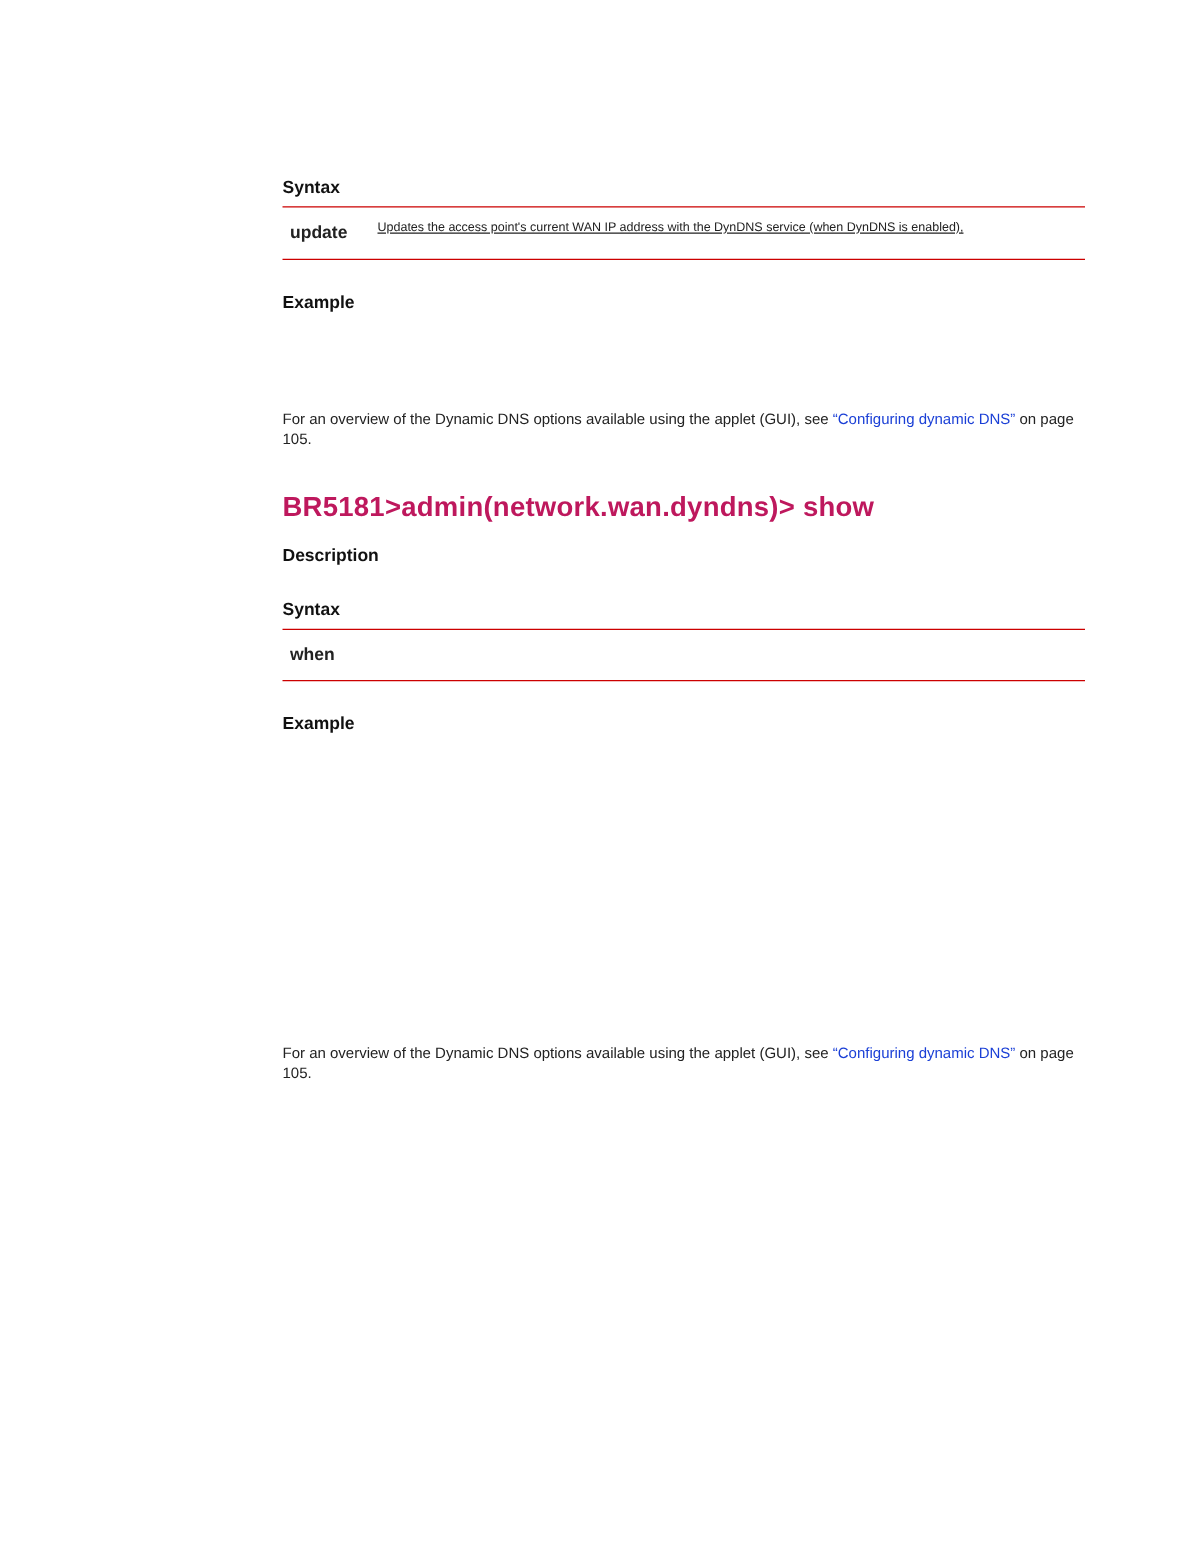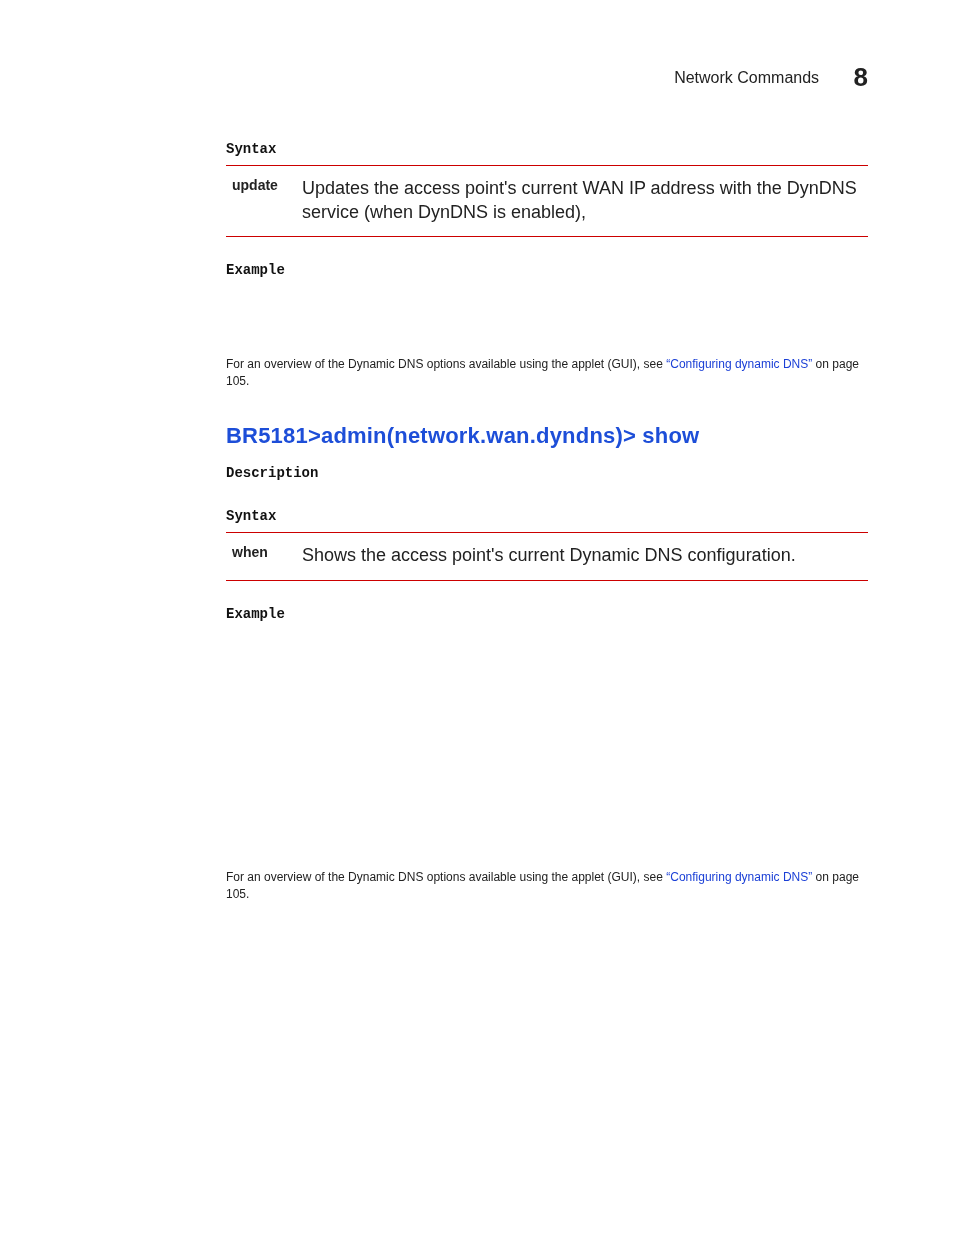--- a/index.html
+++ b/index.html
@@ -42,73 +42,70 @@
   .content {
     margin-left: 140px;  
     margin-top: 80px;
   }
   .subhead {
     font-weight: 700;
     font-size: 14px;
     color: #111;
     margin-top: 4px;
     margin-bottom: 6px;
-    font-family: Liberation Mono, monospace;
+    font-family: Liberation Sans, sans-serif;
   }
   .rule {
     border: none;
     border-top: 1.5px solid #cc0000;
     margin: 4px 0 6px 0;
   }
   .syntax-row {
     display: flex;
     align-items: flex-start;
     padding: 4px 0 8px 0;
   }
   .syntax-row .cmd {
     font-weight: 700;
     font-size: 14px;
     width: 70px;
     padding-left: 6px;
     flex: 0 0 70px;
   }
   .syntax-row .desc {
-    font-size: 18px;
+    font-size: 10px;
     flex: 1 1 auto;
+    text-decoration: underline;
   }
   .para {
     font-size: 12px;
     color: #222;
     margin: 0 0 4px 0;
   }
   a.xref {
     color: #1a3fd6;
     text-decoration: none;
   }
   h2.cmdtitle {
     font-family: Arial, Helvetica, sans-serif;
     font-weight: 700;
     font-size: 22px;
     letter-spacing: 0.2px;
     margin: 32px 0 14px 0;
-    color: #1d4ed8;
+    color: #be185d;
   }
   .gap-small { height: 14px; }
   .gap-med   { height: 70px; }
   .gap-large { height: 240px; }
 </style>
 </head>
 <body>
 
 <div class="page">
 
-  <div class="running-head">
-    <span class="title">Network Commands</span>
-    <span class="chapnum">8</span>
-  </div>
 
   <div class="content">
 
     <div class="subhead">Syntax</div>
     <hr class="rule">
     <div class="syntax-row">
       <div class="cmd">update</div>
       <div class="desc">Updates the access point's current WAN IP address with the DynDNS service (when DynDNS is enabled),</div>
     </div>
     <hr class="rule">
@@ -124,21 +121,20 @@
 
     <h2 class="cmdtitle">BR5181&gt;admin(network.wan.dyndns)&gt; show</h2>
 
     <div class="subhead">Description</div>
 
     <div class="gap-small"></div>
     <div class="subhead">Syntax</div>
     <hr class="rule">
     <div class="syntax-row">
       <div class="cmd">when</div>
-      <div class="desc">Shows the access point's current Dynamic DNS configuration.</div>
     </div>
     <hr class="rule">
 
     <div class="gap-small"></div>
     <div class="subhead">Example</div>
 
     <div class="gap-large"></div>
 
     <p class="para">
       <span>For an overview of the Dynamic DNS options available using the applet (GUI), see </span><a href="#" class="xref">“Configuring dynamic DNS”</a><span> on page 105.</span>

